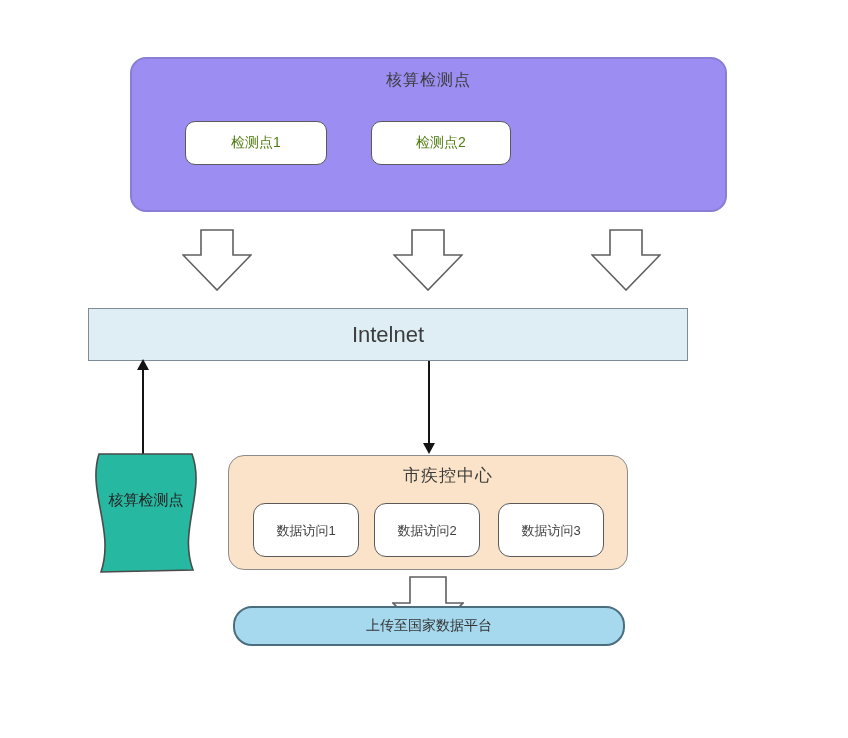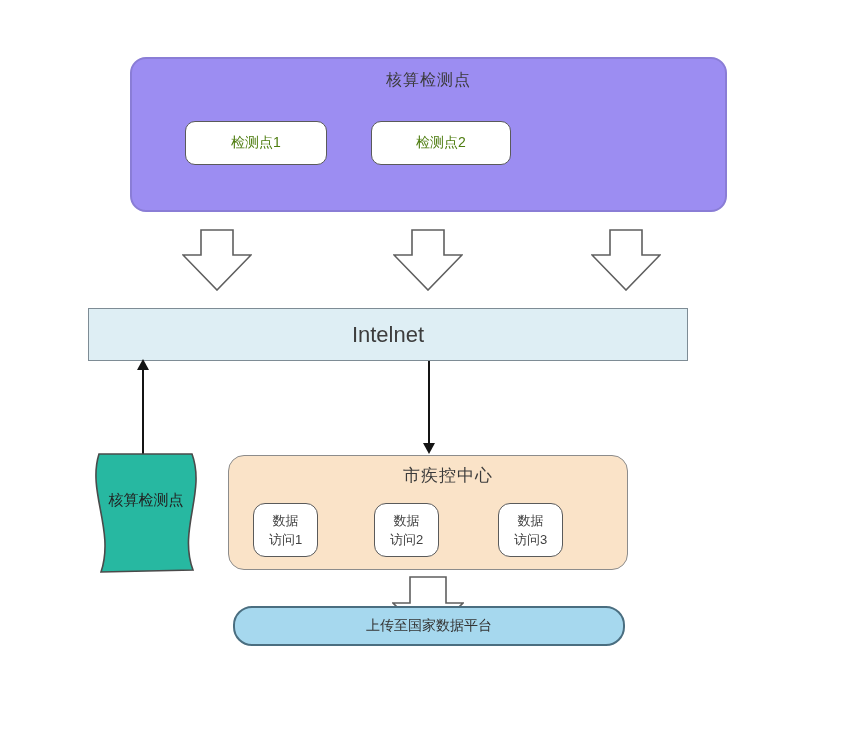--- a/index.html
+++ b/index.html
@@ -45,23 +45,23 @@
   .env-shape{position:absolute;left:86px;top:452px;}
   .env-shape path{fill:#27b8a1;stroke:#4a4a4a;stroke-width:1.6;}
   .env-label{position:absolute;left:96px;top:487px;width:100px;text-align:center;
     font-size:15px;line-height:26px;color:#222222;}
 
   
   .cdc-group{position:absolute;left:228px;top:455px;width:400px;height:115px;
     background:#fae3c8;border:1.6px solid #8c8c8c;border-radius:16px;box-sizing:border-box;}
   .cdc-title{position:absolute;left:0;top:8px;width:100%;text-align:center;
     font-size:17px;color:#3b3b3b;letter-spacing:1px;padding-left:20px;}
-  .cdc-node{position:absolute;top:47px;width:65px;height:54px;background:#ffffff;
+  .cdc-node{position:absolute;top:47px;width:106px;height:54px;background:#ffffff;
     border:1.5px solid #5a5a5a;border-radius:12px;box-sizing:border-box;
-    display:flex;flex-direction:column;align-items:center;justify-content:center;
+    display:flex;flex-direction:row;align-items:center;justify-content:center;
     font-size:13px;line-height:19px;color:#404040;}
   .cdc-node.n1{left:24px;}
   .cdc-node.n2{left:145px;}
   .cdc-node.n3{left:269px;}
 
   
   .upload-bar{position:absolute;left:233px;top:606px;width:392px;height:40px;
     background:#a6d8ee;border:2px solid #4a6e80;border-radius:19px;box-sizing:border-box;
     display:flex;align-items:center;justify-content:center;font-size:14px;color:#333333;}
 </style>

